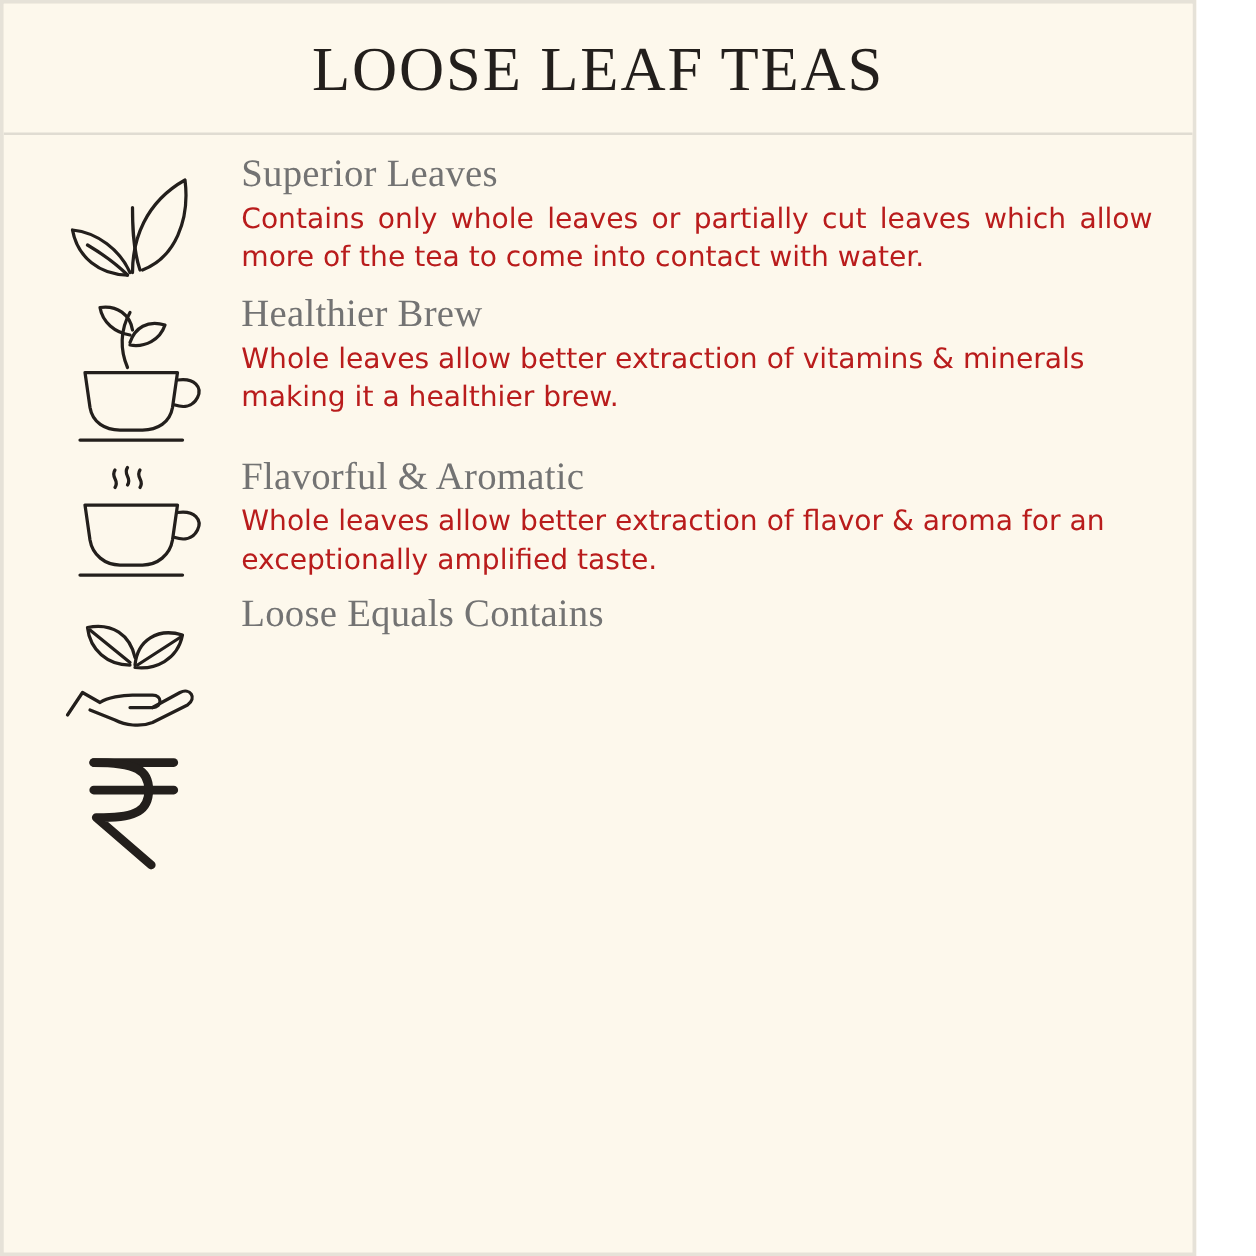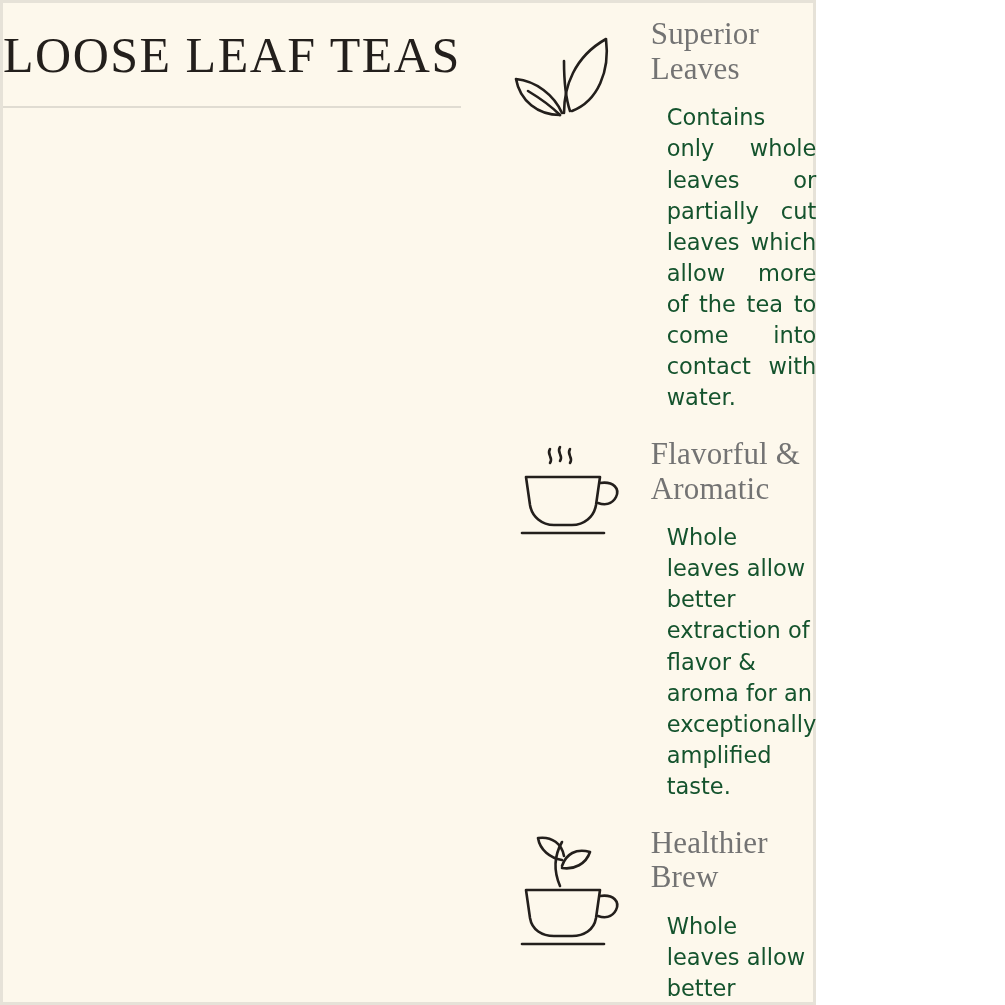--- a/index.html
+++ b/index.html
@@ -8,27 +8,27 @@
     background: #ffffff;
   }
   body {
     width: 1005px;
     height: 1005px;
     overflow: hidden;
     font-family: "Liberation Sans", sans-serif;
   }
   .infographic {
     position: relative;
-    width: 816px;
+    width: 957px;
     height: 1005px;
     background: #fdf8ec;
     box-sizing: border-box;
     border: 3px solid #e6e2d8;
     display: flex;
-    flex-direction: row;
+    flex-direction: column;
   }
   
   .header {
     flex: 0 0 auto;
     height: 103px;
     border-bottom: 2px solid #e0dcd2;
     display: flex;
     align-items: center;
     justify-content: center;
     background: #fdf8ec;
@@ -78,23 +78,23 @@
     font-weight: 400;
     color: #737373;
     line-height: 1.12;
     margin: 0 0 3px 0;
     letter-spacing: 0.2px;
   }
   .f-desc {
     font-family: "DejaVu Sans", sans-serif;
     font-size: 22.5px;
     font-weight: 400;
-    color: #14532d;
+    color: #b91c1c;
     line-height: 1.38;
-    margin: 16px;
+    margin: 0;
   }
   .f-desc.justify { text-align: justify; }
 
   
   #feature-0 .icon-cell { padding-top: 18px; }
   #feature-1 .icon-cell { padding-top: 6px; }
   #feature-2 .icon-cell { padding-top: 6px; }
   #feature-3 .icon-cell { padding-top: 14px; }
   #feature-4 .icon-cell { padding-top: 10px; }
   #feature-5 .icon-cell { padding-top: 6px; }
@@ -118,51 +118,51 @@
           <path d="M52 78 C44 60 26 46 6 44 C10 66 28 80 50 80"></path>
           <path d="M50 80 C40 70 28 62 18 56"></path>
         </svg>
       </div>
       <div class="text-cell">
         <p class="f-title">Superior Leaves</p>
         <p class="f-desc justify">Contains only whole leaves or partially cut leaves which allow more of the tea to come into contact with water.</p>
       </div>
     </div>
 
+    <div class="feature" id="feature-2">
+      <div class="icon-cell">
+        <svg width="112" height="116" viewBox="0 0 112 116" fill="none" stroke="#231f1c" stroke-width="2.6" stroke-linecap="round" stroke-linejoin="round">
+          <path d="M50 54 C44 40 44 24 52 10"></path>
+          <path d="M52 28 C40 26 30 18 28 6 C42 4 52 12 54 24"></path>
+          <path d="M52 36 C64 38 76 32 80 20 C66 16 56 22 52 34"></path>
+          <path d="M16 58 L90 58 L86 86 C84 98 74 104 62 104 L44 104 C32 104 22 98 20 86 Z"></path>
+          <path d="M90 64 C104 62 110 70 106 78 C102 86 94 86 88 84"></path>
+          <path d="M12 112 L94 112"></path>
+        </svg>
+      </div>
+      <div class="text-cell">
+        <p class="f-title">Healthier Brew</p>
+        <p class="f-desc">Whole leaves allow better extraction of vitamins  &amp; minerals making it a healthier brew.</p>
+      </div>
+    </div>
+
     <div class="feature" id="feature-1">
       <div class="icon-cell">
         <svg width="112" height="96" viewBox="0 0 112 96" fill="none" stroke="#231f1c" stroke-width="2.6" stroke-linecap="round" stroke-linejoin="round">
           <path d="M40 6 C36 12 44 14 40 20"></path>
           <path d="M50 4 C46 10 54 12 50 18"></path>
           <path d="M60 6 C56 12 64 14 60 20"></path>
           <path d="M16 34 L90 34 L86 62 C84 74 74 82 62 82 L44 82 C32 82 22 74 20 62 Z"></path>
           <path d="M90 40 C104 38 110 46 106 54 C102 62 94 62 88 60"></path>
           <path d="M12 90 L94 90"></path>
         </svg>
       </div>
       <div class="text-cell">
         <p class="f-title">Flavorful &amp; Aromatic</p>
         <p class="f-desc">Whole leaves allow better extraction of  flavor &amp; aroma for an exceptionally amplified taste.</p>
-      </div>
-    </div>
-
-    <div class="feature" id="feature-2">
-      <div class="icon-cell">
-        <svg width="112" height="116" viewBox="0 0 112 116" fill="none" stroke="#231f1c" stroke-width="2.6" stroke-linecap="round" stroke-linejoin="round">
-          <path d="M50 54 C44 40 44 24 52 10"></path>
-          <path d="M52 28 C40 26 30 18 28 6 C42 4 52 12 54 24"></path>
-          <path d="M52 36 C64 38 76 32 80 20 C66 16 56 22 52 34"></path>
-          <path d="M16 58 L90 58 L86 86 C84 98 74 104 62 104 L44 104 C32 104 22 98 20 86 Z"></path>
-          <path d="M90 64 C104 62 110 70 106 78 C102 86 94 86 88 84"></path>
-          <path d="M12 112 L94 112"></path>
-        </svg>
-      </div>
-      <div class="text-cell">
-        <p class="f-title">Healthier Brew</p>
-        <p class="f-desc">Whole leaves allow better extraction of vitamins  &amp; minerals making it a healthier brew.</p>
       </div>
     </div>
 
     <div class="feature" id="feature-3">
       <div class="icon-cell">
         <svg width="124" height="94" viewBox="0 0 124 94" fill="none" stroke="#231f1c" stroke-width="2.6" stroke-linecap="round" stroke-linejoin="round">
           <path d="M58 44 C40 44 26 32 24 14 C44 10 58 20 62 38"></path>
           <path d="M26 16 L58 42"></path>
           <path d="M62 46 C78 48 96 40 100 20 C80 14 64 24 62 44"></path>
           <path d="M98 22 L64 44"></path>

